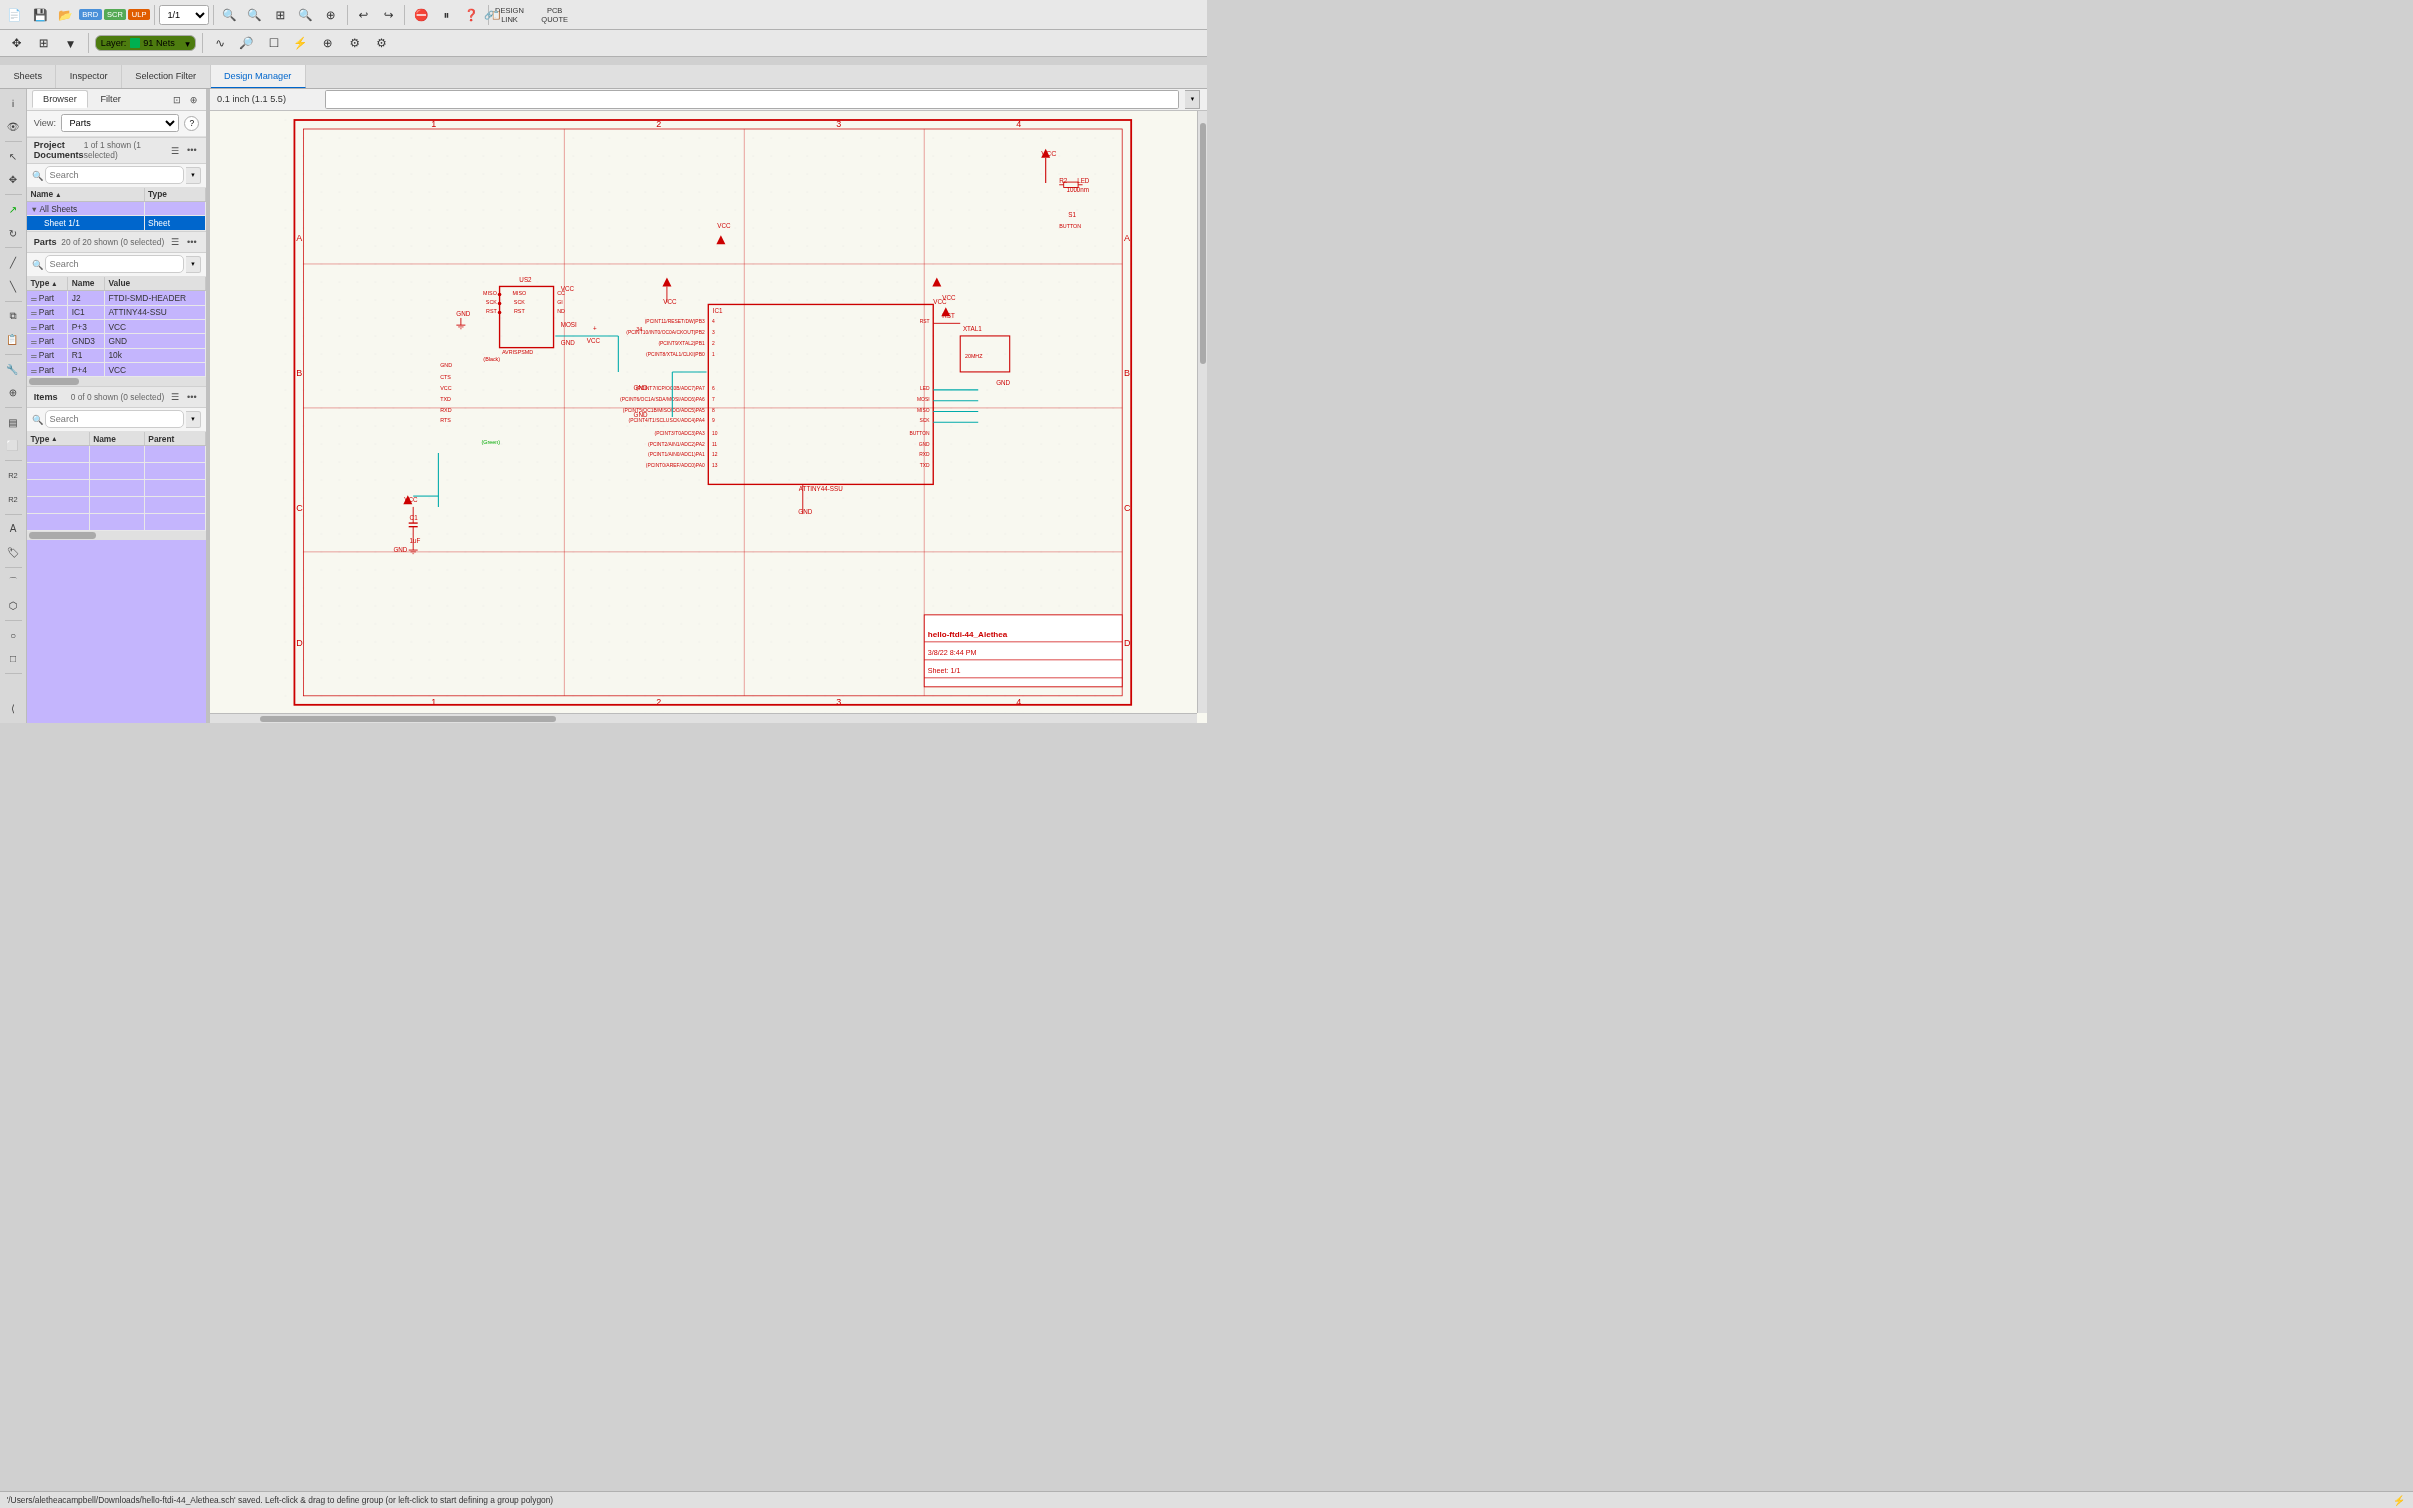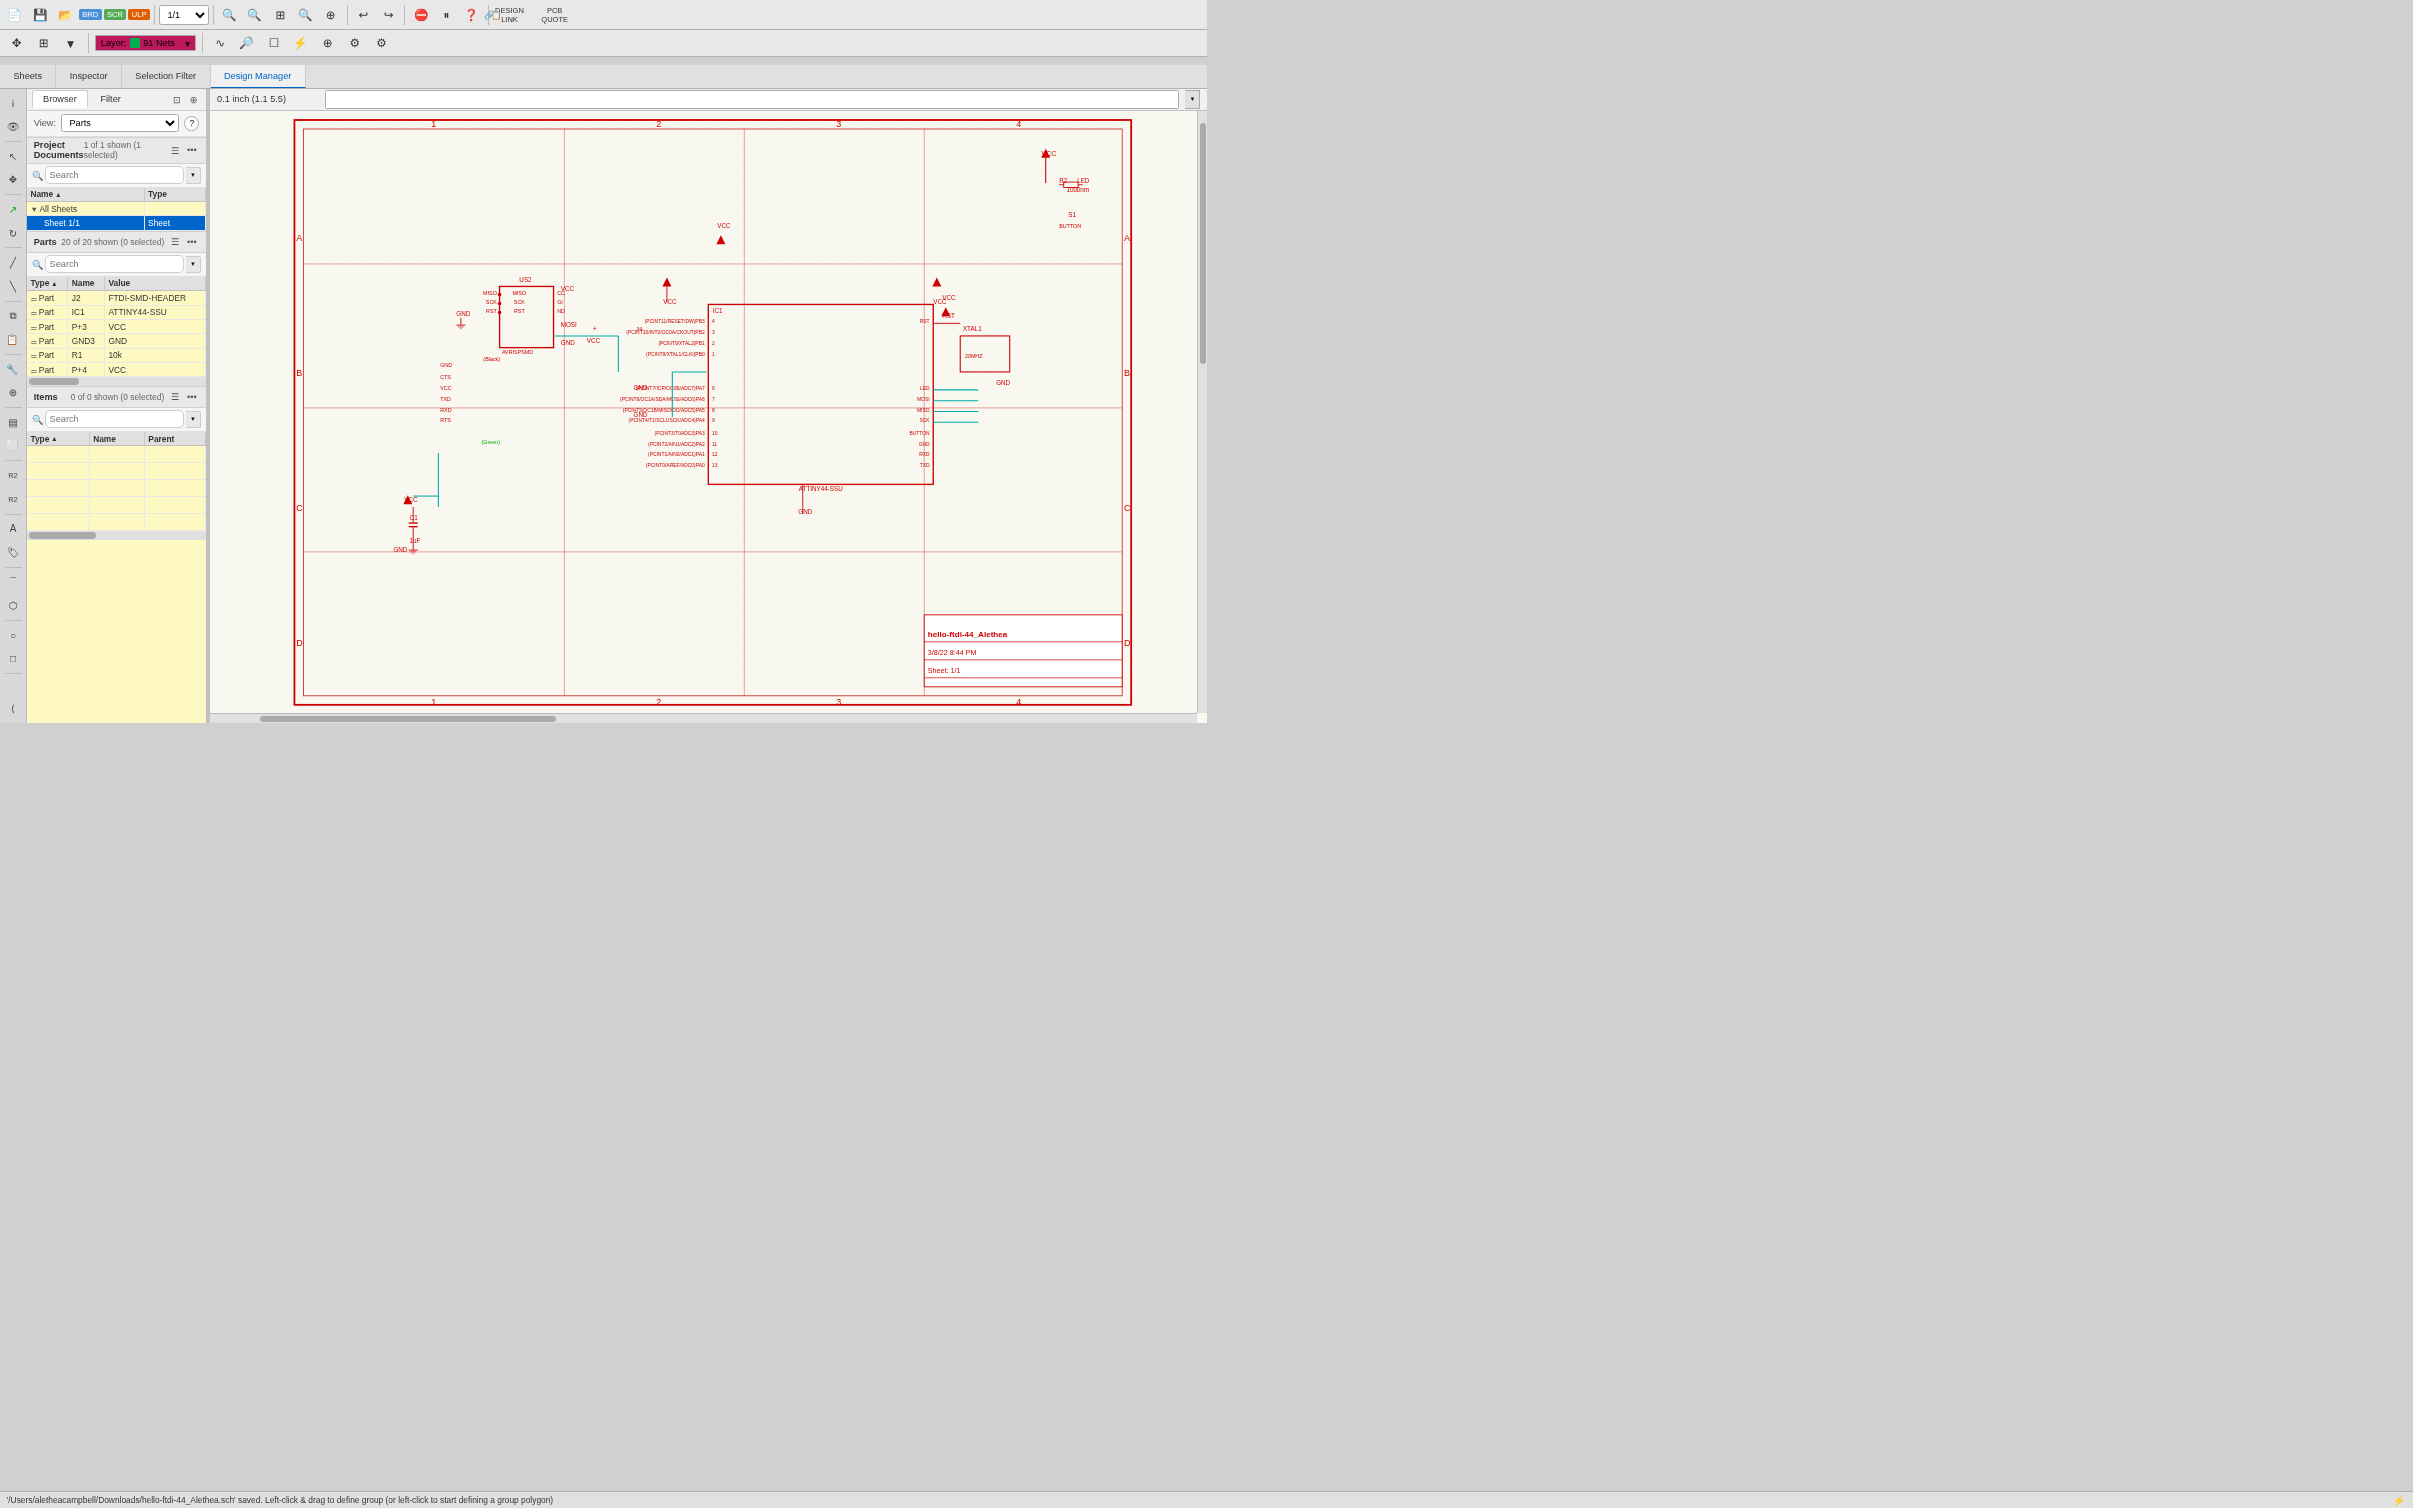--- a/index.html
+++ b/index.html
@@ -20,21 +20,21 @@
     .chip-badge { background: #4a90d9; color: white; font-size: 7.5px; padding: 0.8px 3.4px; border-radius: 1.7px; }
     .chip-badge2 { background: #e05c00; color: white; font-size: 7.5px; padding: 0.8px 3.4px; border-radius: 1.7px; }
 
     
     .second-toolbar {
       display: flex; align-items: center; height: 27px; background: #e8e8e8;
       border-bottom: 0.8px solid #b0b0b0; padding: 0 5px; gap: 3.4px;
     }
     .layer-select {
       display: flex; align-items: center; gap: 3.4px; padding: 1.7px 5px;
-      border: 0.8px solid #aaa; border-radius: 1px; background: #be185d; cursor: pointer;
+      border: 0.8px solid #aaa; border-radius: 6px; background: #4d7c0f; cursor: pointer;
       min-width: 101px; font-size: 9.2px;
     }
     .layer-dot { width: 10px; height: 10px; background: #00b050; border-radius: 0.8px; }
 
     
     .tab-bar {
       display: flex; align-items: center; height: 23.5px; background: #e0e0e0;
       border-bottom: 0.8px solid #b0b0b0; padding: 0 0; margin-top: 8px;
     }
     .tab-item {
@@ -54,21 +54,21 @@
       font-size: 9.2px; cursor: pointer; color: #333; border: 0.8px solid transparent; border-radius: 2.5px 2.5px 0 0;
     }
     .sub-tab.active { background: white; border: 0.8px solid #ccc; border-bottom: 0.8px solid white; }
     .sub-tab-actions { margin-left: auto; display: flex; gap: 1.7px; }
 
     
     .main-layout { display: flex; height: calc(754px - 30px - 27px - 23.5px - 22px - 17px); }
 
     
     .left-panel {
-      width: 180px; min-width: 180px; background: #fef9c3; border-right: 0.8px solid #c0c0c0;
+      width: 180px; min-width: 180px; background: #c4b5fd; border-right: 0.8px solid #c0c0c0;
       display: flex; flex-direction: column; overflow: hidden;
     }
 
     
     .view-row {
       display: flex; align-items: center; padding: 3.4px 6.7px; gap: 5px;
       background: #f5f5f5; border-bottom: 0.8px solid #e0e0e0;
     }
     .view-label { font-size: 9.2px; color: #555; }
     .view-select {

